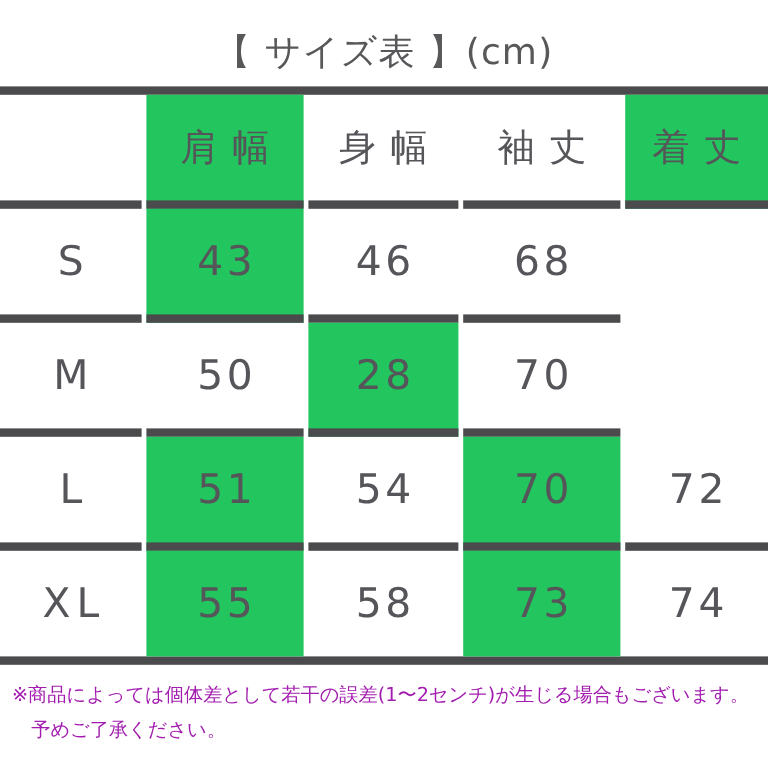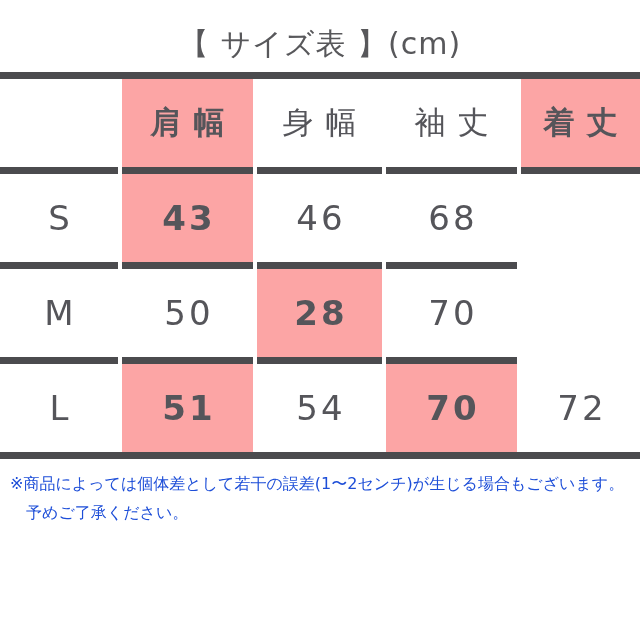--- a/index.html
+++ b/index.html
@@ -45,37 +45,36 @@
     color: #55555a;
     border-bottom: 7px solid #4b4b4e;
     letter-spacing: 3px;
     text-indent: 3px;
   }
   .trow:last-child .cell {
     height: 88px;
     border-bottom: none;
   }
   .cell.shade {
-    background: #fca5a5;
-    font-weight: bold;
+    background: #22c55e;
   }
   .trow.header .cell {
     font-size: 31px;
     letter-spacing: 12px;
     text-indent: 12px;
   }
   .cell.size-label {
     letter-spacing: 5px;
     text-indent: 5px;
   }
   .note {
     margin-top: 10px;
     font-size: 16px;
     line-height: 29px;
-    color: #1d4ed8;
+    color: #a21caf;
   }
   .note .l1 { padding-left: 10px; }
   .note .l2 { padding-left: 26px; }
 </style>
 </head>
 <body>
 
 <h1 class="title">【 サイズ表 】(cm)</h1>
 
 <div class="size-table">
@@ -103,19 +102,26 @@
   </div>
 
   <div class="trow">
     <div class="cell size-label">L</div>
     <div class="cell shade">51</div>
     <div class="cell">54</div>
     <div class="cell shade">70</div>
     <div class="cell">72</div>
   </div>
 
+  <div class="trow">
+    <div class="cell size-label">XL</div>
+    <div class="cell shade">55</div>
+    <div class="cell">58</div>
+    <div class="cell shade">73</div>
+    <div class="cell">74</div>
+  </div>
 
 </div>
 
 <div class="note">
   <div class="l1">※商品によっては個体差として若干の誤差(1〜2センチ)が生じる場合もございます。</div>
   <div class="l2">予めご了承ください。</div>
 </div>
 
 </body></html>

